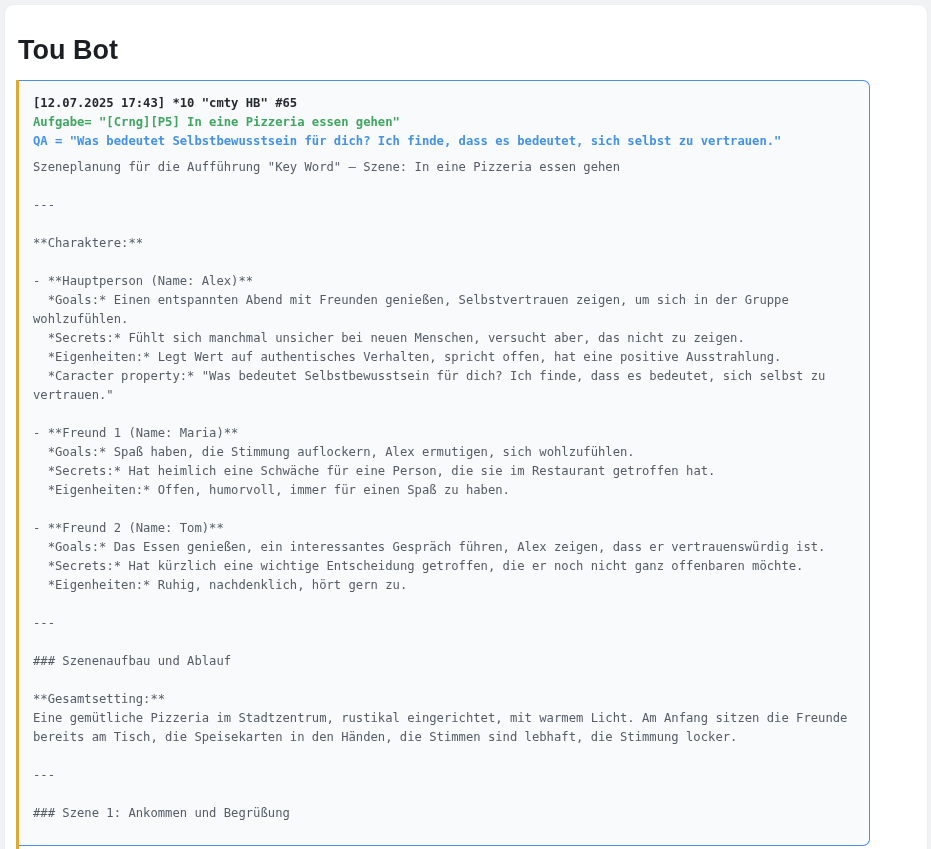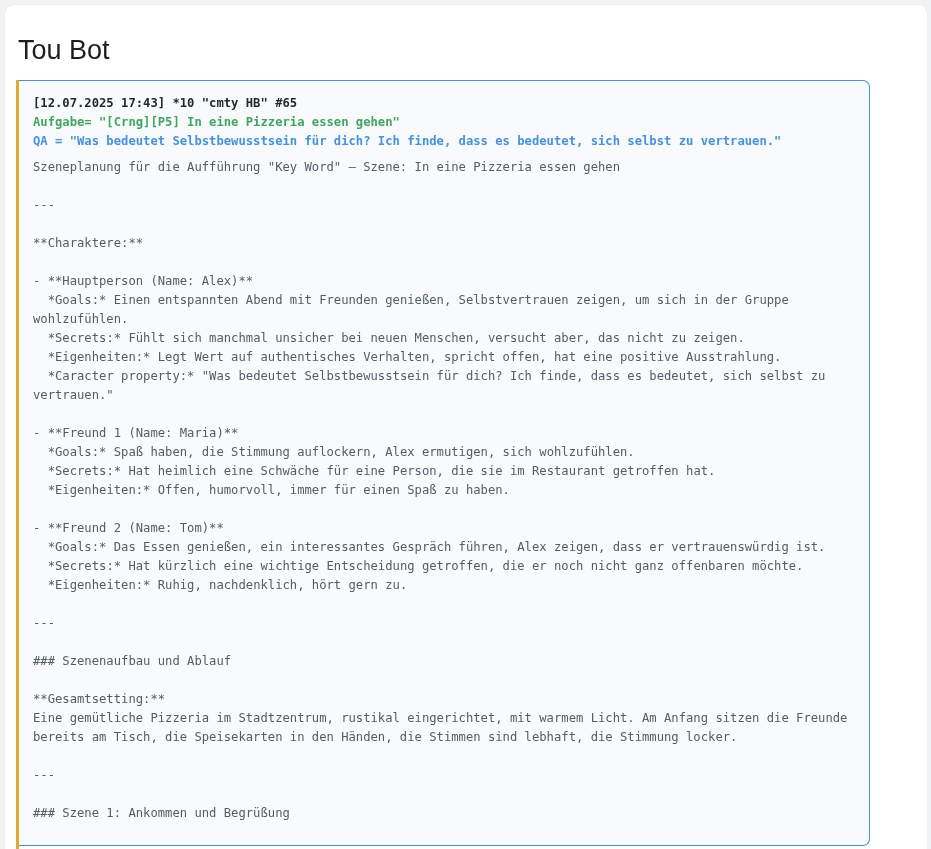--- a/index.html
+++ b/index.html
@@ -24,21 +24,21 @@
     width:924px;height:900px;
     background:#ffffff;
     border:1px solid #eceef0;
     border-radius:10px;
     box-sizing:border-box;
   }
   .page-title{
     margin:0;
     padding:29px 0 0 13px;
     font-size:27px;
-    font-weight:400;
+    font-weight:700;
     line-height:1.25;
     color:#1b1f23;
   }
   .accent-strip{
     position:absolute;
     left:16px;top:80px;
     width:3px;height:769px;
     background:var(--accent-yellow);
   }
   .msg-box{

